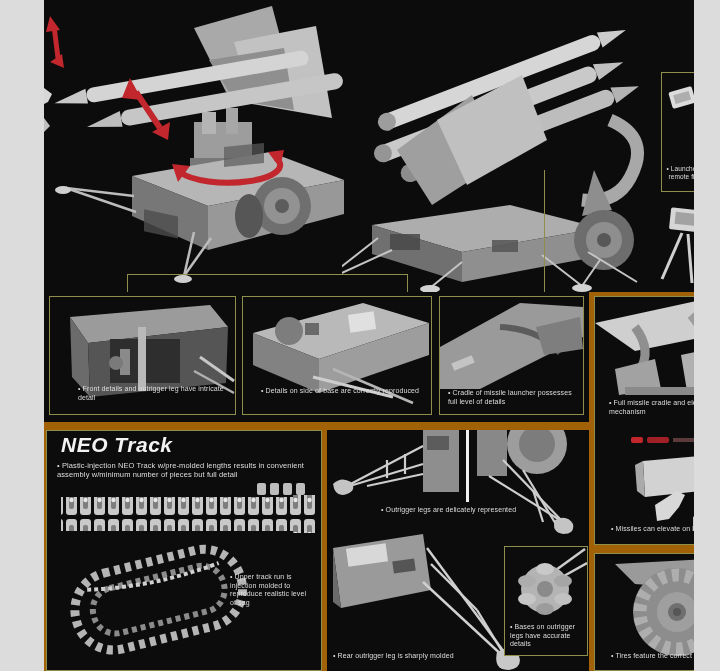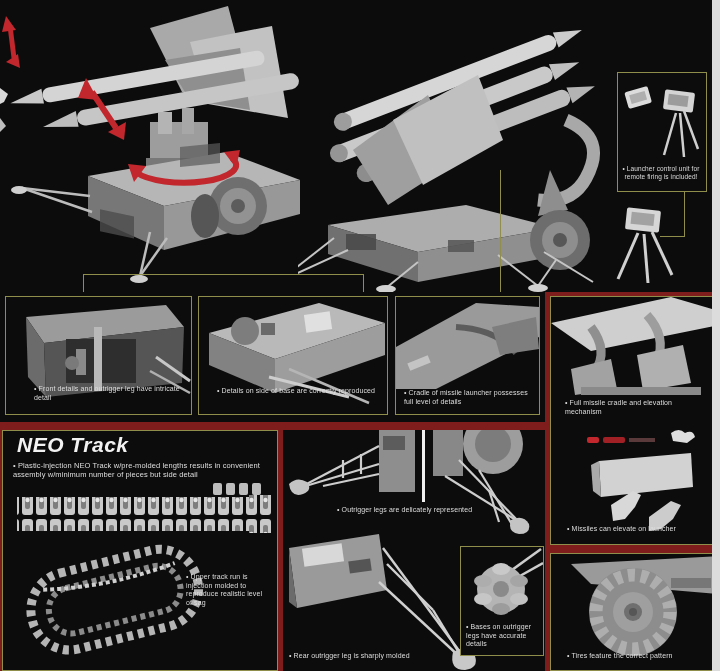--- a/index.html
+++ b/index.html
@@ -1,17 +1,17 @@
 <!DOCTYPE html>
 <html><head>
 <meta charset="utf-8">
 <style>
   html,body{margin:0;padding:0;background:#dcdcdc;}
-  #stage{position:relative;width:712px;height:671px;background:#7f1d1d;overflow:hidden;
-         font-family:"Liberation Sans",sans-serif;}
+  #stage{position:relative;width:650px;height:671px;background:#a16207;overflow:hidden;
+         font-family:"Liberation Sans",sans-serif;margin-left:44px;}
   .panel{position:absolute;background:#0c0c0c;}
   .bordered{border:1px solid #8f8f4b;box-sizing:border-box;}
   .cap{position:absolute;color:#dedede;font-size:7px;line-height:8.5px;letter-spacing:.1px;}
   .cap.center{text-align:center;}
   .yline{position:absolute;background:#8f8f4b;}
   .neo-title{position:absolute;color:#f2f2f2;font-size:21px;font-weight:bold;font-style:italic;
              font-family:"Liberation Sans",sans-serif;letter-spacing:.5px;}
   svg{position:absolute;display:block;}
 </style>
 </head>
@@ -224,21 +224,21 @@
       <circle cx="82" cy="58" r="37" fill="none" stroke="#aeaeae" stroke-width="13" stroke-dasharray="7 6"></circle>
       <circle cx="82" cy="58" r="20" fill="#9f9f9f"></circle>
       <circle cx="82" cy="58" r="9" fill="#6f6f6f"></circle>
       <circle cx="82" cy="58" r="4" fill="#565656"></circle>
     </svg>
     <div class="cap" style="left:16px;top:98px;width:150px;">• Tires feature the correct pattern</div>
   </div>
 
   <div class="panel bordered" style="left:2px;top:430px;width:276px;height:241px;">
     <div class="neo-title" style="left:14px;top:2px;">NEO Track</div>
-    <div class="cap" style="left:10px;top:30px;width:258px;font-size:7.5px;line-height:9px;">• Plastic-injection NEO Track w/pre-molded lengths results in convenient assembly w/minimum number of pieces but side detail</div>
+    <div class="cap" style="left:10px;top:30px;width:258px;font-size:7.5px;line-height:9px;">• Plastic-injection NEO Track w/pre-molded lengths results in convenient assembly w/minimum number of pieces but full detail</div>
 
     <svg width="270" height="55" viewBox="0 0 270 55" style="left:4px;top:52px;">
       <defs>
         <pattern id="links" width="14" height="34" patternUnits="userSpaceOnUse">
           <rect x="1" y="2" width="11" height="30" rx="3" fill="#c9c9c9"></rect>
           <rect x="4" y="8" width="5" height="18" rx="2" fill="#7e7e7e"></rect>
           <circle cx="6.5" cy="17" r="2.2" fill="#e6e6e6"></circle>
         </pattern>
       </defs>
       <rect x="10" y="14" width="232" height="34" fill="url(#links)"></rect>

